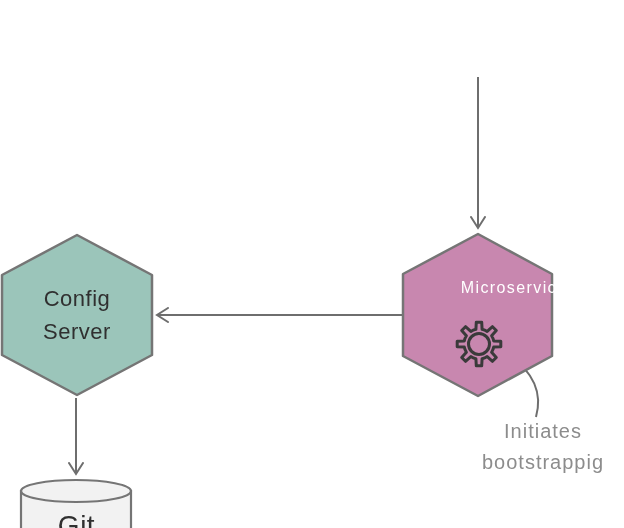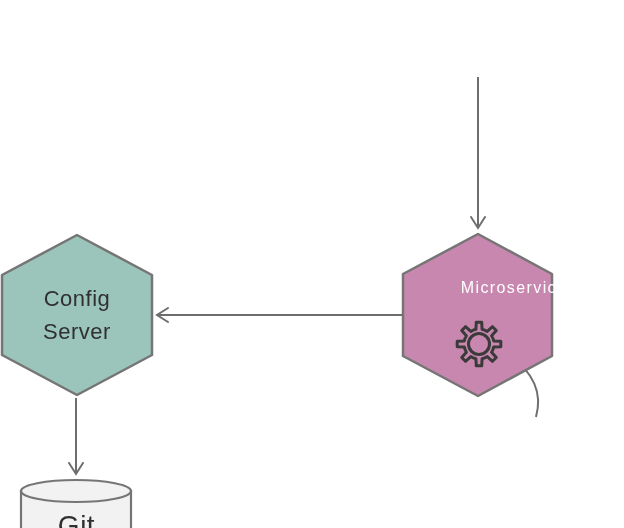--- a/index.html
+++ b/index.html
@@ -138,14 +138,18 @@
   </div>
 
   <div class="label microservice-label">
     <span>Microservice</span>
   </div>
 
   <div class="label git-label">
     <span>Git</span>
   </div>
 
+  <div class="label annotation-label">
+    <span>Initiates</span>
+    <span>bootstrappig</span>
+  </div>
 
 </div>
 
 </body></html>

